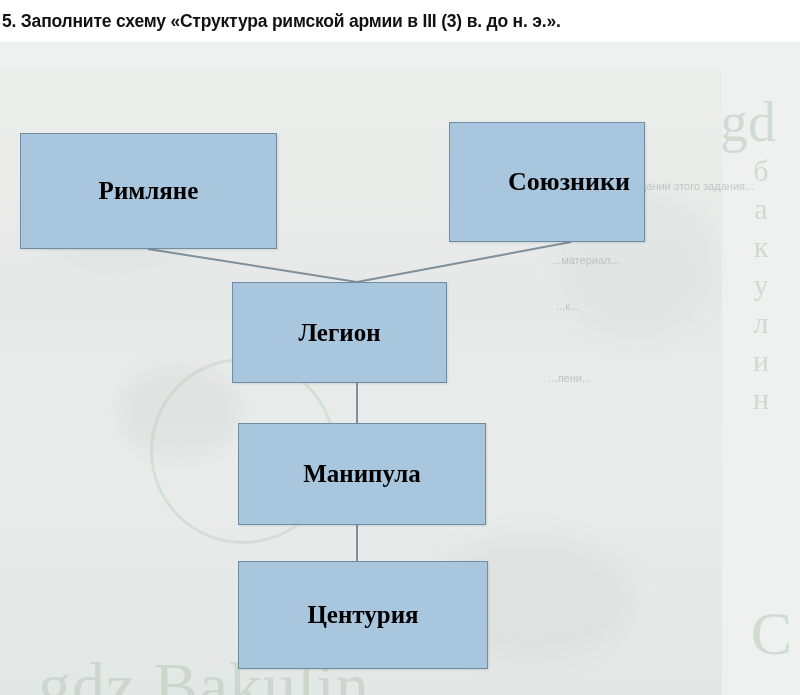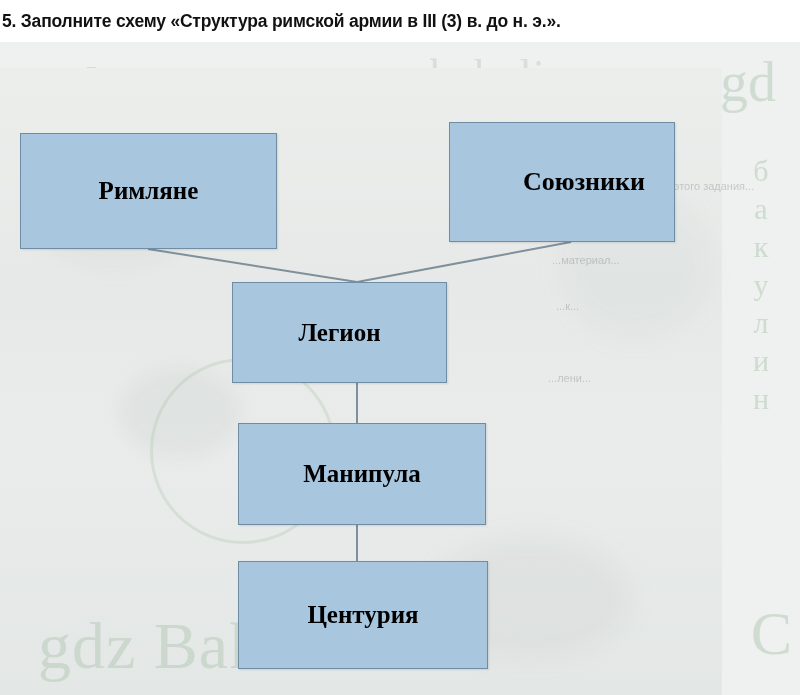--- a/index.html
+++ b/index.html
@@ -79,20 +79,21 @@
     white-space: nowrap;
     pointer-events: none;
   }
 
   
   .wm {
     position: absolute;
     pointer-events: none;
     font-family: "Liberation Serif", serif;
     user-select: none;
+    margin-top: 40px;
   }
   .wm-gdz-top {
     left: 40px; top: 12px;
     font-size: 58px;
     color: rgba(150,180,150,0.30);
     letter-spacing: 2px;
   }
   .wm-bak-top {
     left: 430px; top: 8px;
     font-size: 44px;
@@ -163,21 +164,21 @@
     justify-content: center;
     text-align: center;
     color: #000000;
     font-family: "Liberation Serif", serif;
     font-weight: bold;
     font-size: 25px;
     line-height: 1.12;
     box-shadow: 1px 1px 2px rgba(0,0,0,0.10);
   }
   #node-romans   { left: 20px;  top: 65px;  width: 257px; height: 116px; align-items: center; }
-  #node-allies   { left: 449px; top: 54px;  width: 226px; height: 120px; font-size: 26px; padding-left: 44px; }
+  #node-allies   { left: 449px; top: 54px;  width: 196px; height: 120px; font-size: 26px; padding-left: 44px; }
   #node-legion   { left: 232px; top: 214px; width: 215px; height: 101px; justify-content: center; }
   #node-maniple  { left: 238px; top: 355px; width: 248px; height: 102px; }
   #node-century  { left: 238px; top: 493px; width: 250px; height: 108px; }
 </style>
 </head>
 <body>
 
 <div id="task-heading">
   <span class="task-text">5. Заполните схему «Структура римской армии в III (3) в. до н. э.».</span>
 </div>

